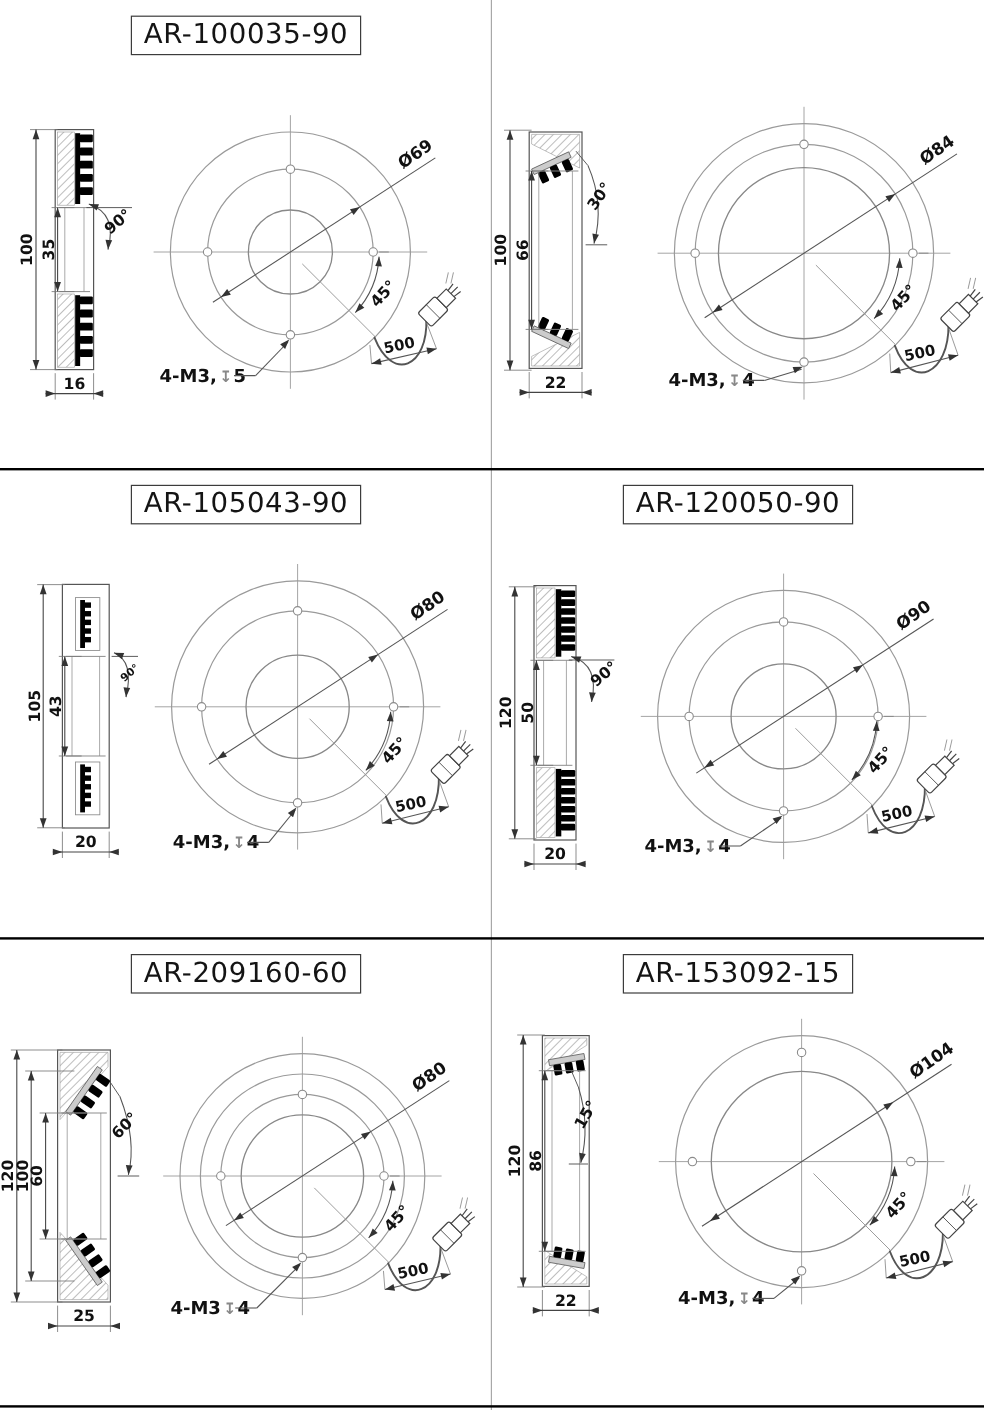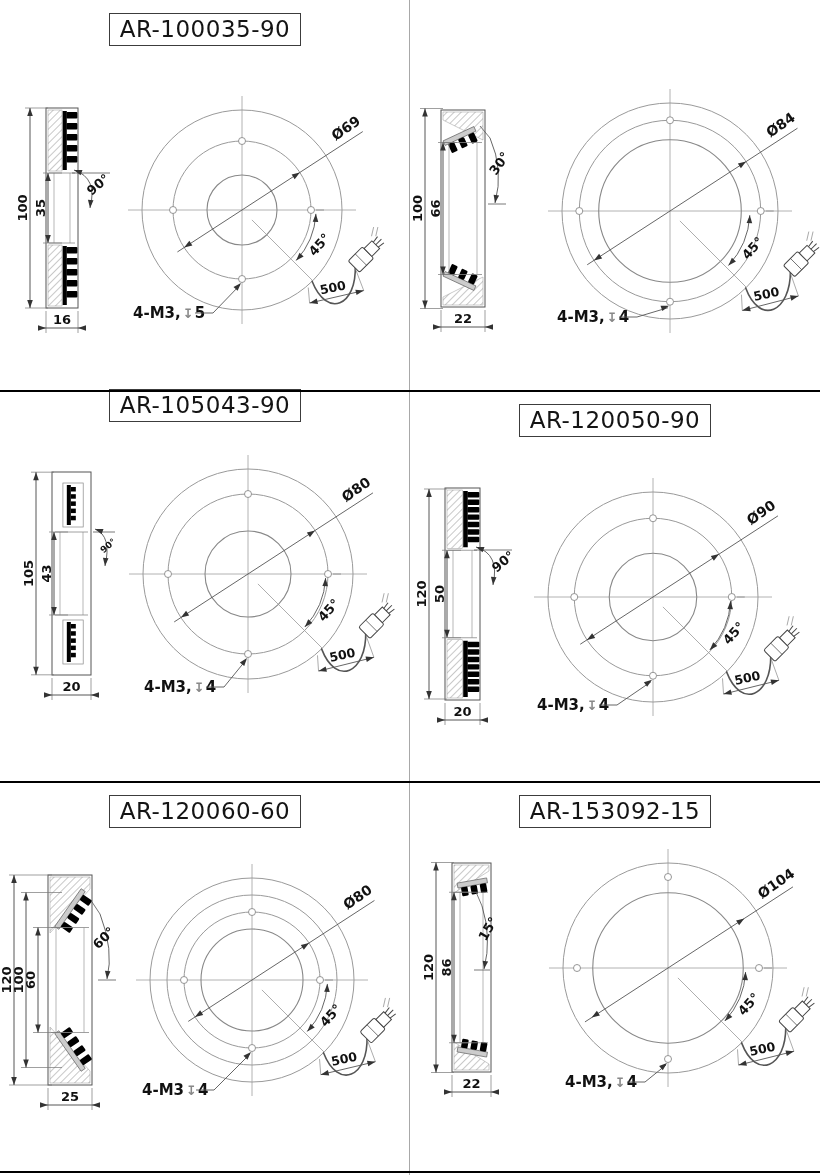--- a/index.html
+++ b/index.html
@@ -198,21 +198,21 @@
         <path d="M0,0 L-8,2.8 L-8,-2.8 Z" fill="#333" transform="translate(332.2975860319742,310.5090903081185) rotate(165.50290821920026)"></path>
         <path d="M0,0 L-8,2.8 L-8,-2.8 Z" fill="#333" transform="translate(388.4184165983439,295.998295738057) rotate(-14.497091780799728)"></path>
         <text transform="translate(357.3580013151591,298.25369302308775) rotate(-12)" text-anchor="middle" font-size="12.5" fill="#111">500</text>
         <text x="147" y="322" text-anchor="start" font-size="15" fill="#111"><tspan>4-M3,</tspan><tspan fill="#888" font-size="13" dx="2">↧</tspan><tspan dx="1">4</tspan></text>
         <line x1="209" y1="317" x2="227" y2="317" stroke="#555" stroke-width="0.9"></line>
         <line x1="227" y1="317" x2="258" y2="307.72" stroke="#555" stroke-width="0.9"></line>
         <path d="M0,0 L-8,2.8 L-8,-2.8 Z" fill="#333" transform="translate(259,305.72) rotate(-19.41755414157941)"></path>
       </g>
     </svg>
 </section>
-<section class="panel" style="left:0;top:376px;height:391px">
+<section class="panel" style="left:0;top:391px;height:391px">
   <div class="title-box">AR-105043-90</div>
   <svg class="drawing" width="410" height="391">
       <g>
         <rect x="52" y="96" width="39" height="203" fill="#fff" stroke="#555" stroke-width="1"></rect>
         <rect x="62.92" y="107" width="20.28" height="44.005" fill="#fff" stroke="#888" stroke-width="0.7"></rect>
         <rect x="66.82" y="109" width="4" height="40.005" fill="#000"></rect>
         <rect x="70.82" y="111" width="5" height="4.5" fill="#000"></rect>
         <rect x="70.82" y="118.201" width="5" height="4.5" fill="#000"></rect>
         <rect x="70.82" y="125.402" width="5" height="4.5" fill="#000"></rect>
         <rect x="70.82" y="132.603" width="5" height="4.5" fill="#000"></rect>
@@ -385,21 +385,21 @@
         <path d="M0,0 L-8,2.8 L-8,-2.8 Z" fill="#333" transform="translate(368.9167591321424,289.3424847821208) rotate(-13.932910194542647)"></path>
         <text transform="translate(338.2254947036196,291.21226205355725) rotate(-12)" text-anchor="middle" font-size="12.5" fill="#111">500</text>
         <text x="127" y="319" text-anchor="start" font-size="15" fill="#111"><tspan>4-M3,</tspan><tspan fill="#888" font-size="13" dx="2">↧</tspan><tspan dx="1">4</tspan></text>
         <line x1="189" y1="314" x2="207" y2="314" stroke="#555" stroke-width="0.9"></line>
         <line x1="207" y1="314" x2="241" y2="290.75" stroke="#555" stroke-width="0.9"></line>
         <path d="M0,0 L-8,2.8 L-8,-2.8 Z" fill="#333" transform="translate(242,288.75) rotate(-35.8077569071542)"></path>
       </g>
     </svg>
 </section>
 <section class="panel" style="left:0;top:782px;height:393px">
-  <div class="title-box">AR-120060-60</div>
+  <div class="title-box">AR-209160-60</div>
   <svg class="drawing" width="410" height="393">
       <g>
         <rect x="48" y="93" width="44" height="210" fill="#fff" stroke="#555" stroke-width="1"></rect>
         <polygon points="50,95 90,95 90,107 50,151" fill="url(#hatch)" stroke="#999" stroke-width="0.5"></polygon>
         <polygon points="50,301 90,301 90,289 50,245" fill="url(#hatch)" stroke="#999" stroke-width="0.5"></polygon>
         <g transform="translate(70,127) rotate(-55)">
           <rect x="-23" y="-2.5" width="46" height="5" fill="#ccc" stroke="#666" stroke-width="0.7"></rect>
           <rect x="-20" y="2.5" width="6.5" height="11" rx="1.2" fill="#000"></rect>
           <rect x="-9" y="2.5" width="6.5" height="11" rx="1.2" fill="#000"></rect>
           <rect x="2" y="2.5" width="6.5" height="11" rx="1.2" fill="#000"></rect>

